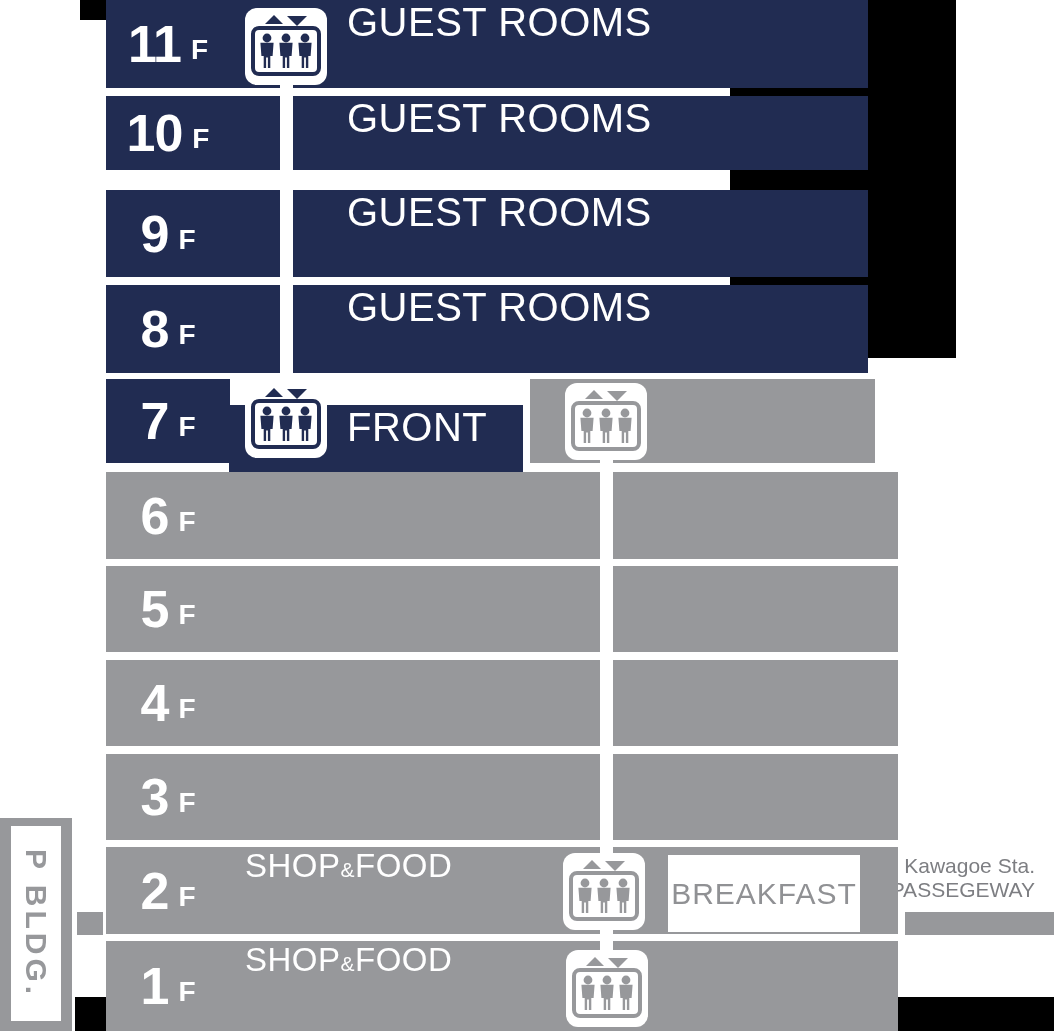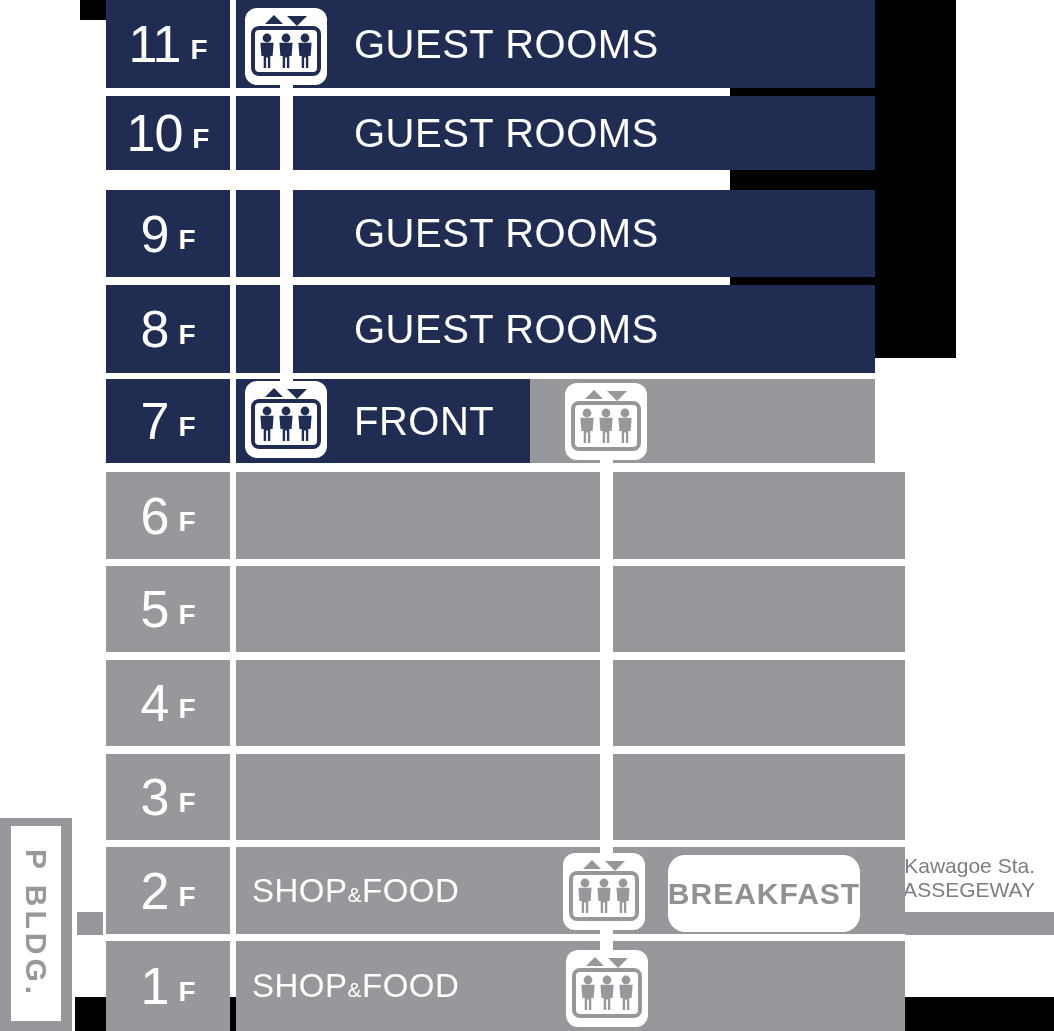--- a/index.html
+++ b/index.html
@@ -9,38 +9,38 @@
   }
   .abs{position:absolute;}
   
   .shadow{background:#000000;z-index:0;}
   
   .row{position:absolute;left:0;width:1054px;z-index:1;}
   .cell{position:absolute;top:0;height:100%;}
   .navy{background:#212c52;}
   .gray{background:#97989b;}
   .numcell{left:106px;width:124px;display:flex;align-items:center;justify-content:center;gap:10px;color:#ffffff;}
-  .numcell .num{font-weight:normal;font-size:52px;line-height:1;letter-spacing:-1px;}
+  .numcell .num{font-weight:bold;font-size:52px;line-height:1;letter-spacing:-1px;}
   .numcell .suf{font-weight:bold;font-size:28px;line-height:1;transform:translateY(6px);}
-  .content{left:236px;display:flex;align-items:center;color:#ffffff;}
+  .content{left:229px;display:flex;align-items:flex-start;color:#ffffff;}
   .rowlabel{font-size:40px;letter-spacing:0.5px;white-space:nowrap;}
   .guest .rowlabel{padding-left:118px;}
   .shopfood{font-weight:normal;font-size:33px;letter-spacing:0.5px;padding-left:16px;white-space:nowrap;}
   .shopfood .amp{font-size:21px;}
   
   .shaft{background:#ffffff;width:13px;z-index:2;}
   
   .elev{position:absolute;width:82px;height:77px;z-index:3;}
   .elev-navy{color:#212c52;}
   .elev-gray{color:#97989b;}
   
   .breakfast{
     left:668px;top:855px;width:192px;height:77px;background:#ffffff;z-index:3;
     display:flex;align-items:center;justify-content:center;
-    color:#909194;font-weight:bold;font-size:30px;letter-spacing:1px;border-radius:17px;
+    color:#909194;font-weight:normal;font-size:30px;letter-spacing:1px;
   }
   
   .station{
     left:885px;top:854px;width:150px;text-align:right;z-index:1;
     color:#7d7e82;font-weight:normal;font-size:21px;line-height:24px;letter-spacing:0px;
   }
   
   .passbar{background:#97989b;z-index:1;}
   
   .pbldg-outer{left:0;top:818px;width:72px;height:213px;background:#97989b;z-index:1;}
@@ -132,21 +132,21 @@
     <div class="cell content navy guest" style="width:639px;">
       <span class="rowlabel">GUEST ROOMS</span>
     </div>
   </div>
 
   <div class="row" style="top:379px;height:84px;">
     <div class="cell numcell navy">
       <span class="num">7</span>
       <span class="suf">F</span>
     </div>
-    <div class="cell content navy" style="width:294px;">
+    <div class="cell content navy" style="width:294px;margin-top:26px;">
       <span class="rowlabel" style="padding-left:118px;">FRONT</span>
     </div>
     <div class="cell gray" style="left:530px;width:345px;"></div>
   </div>
 
   <div class="row" style="top:472px;height:87px;">
     <div class="cell numcell gray">
       <span class="num">6</span>
       <span class="suf">F</span>
     </div>

